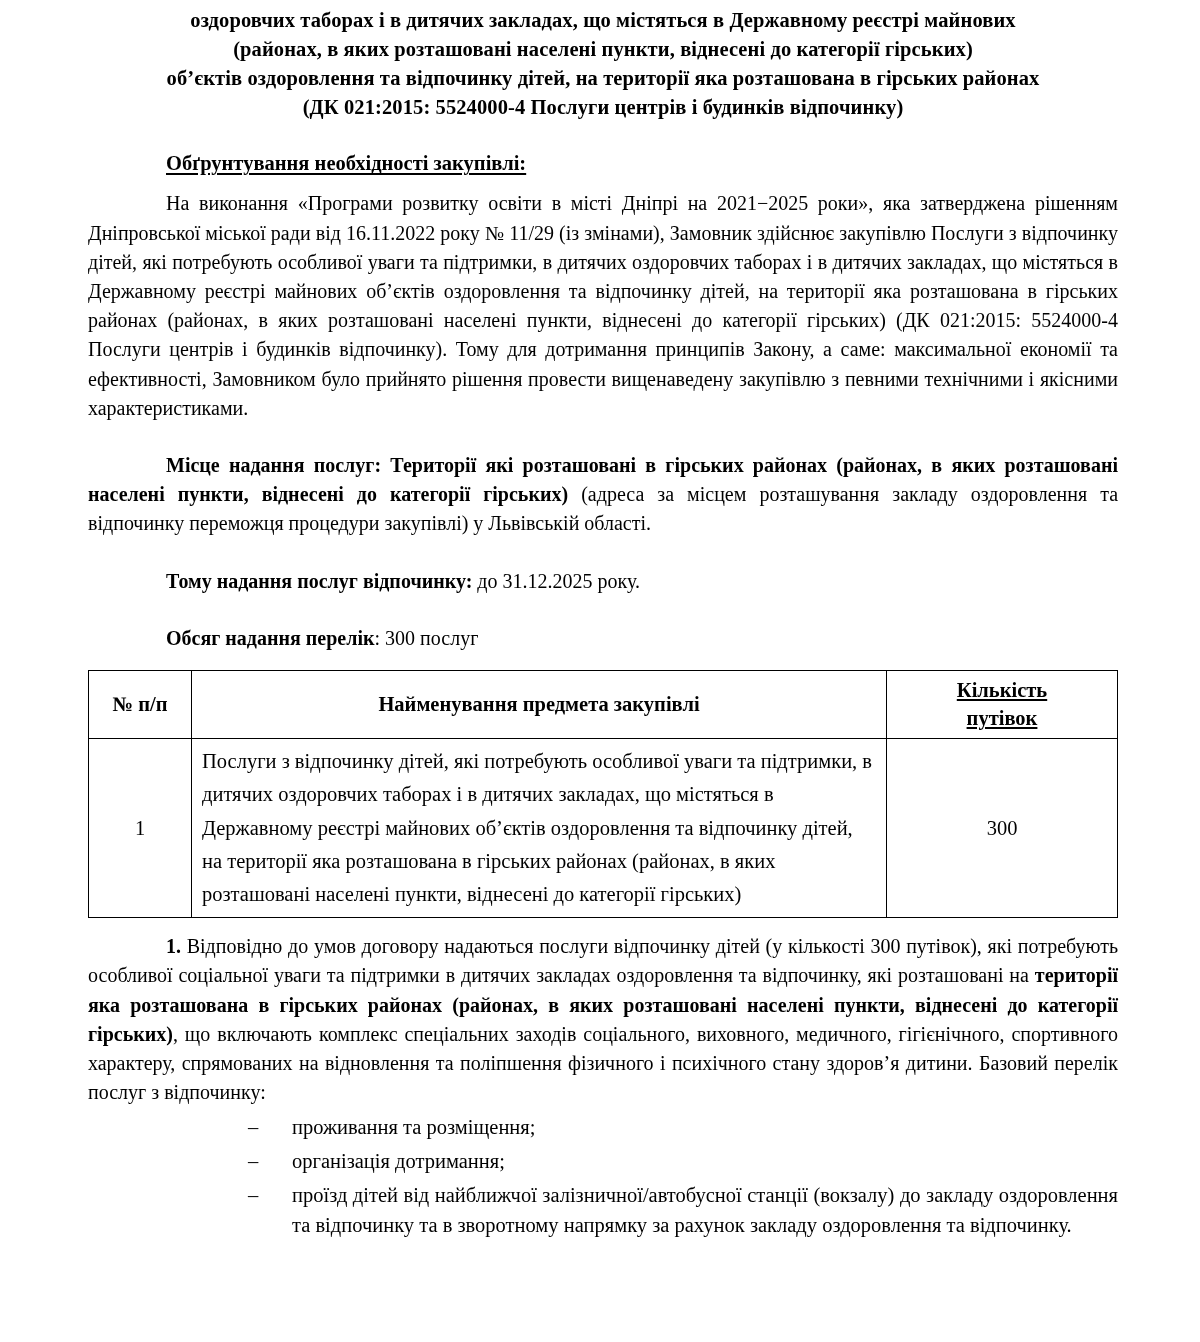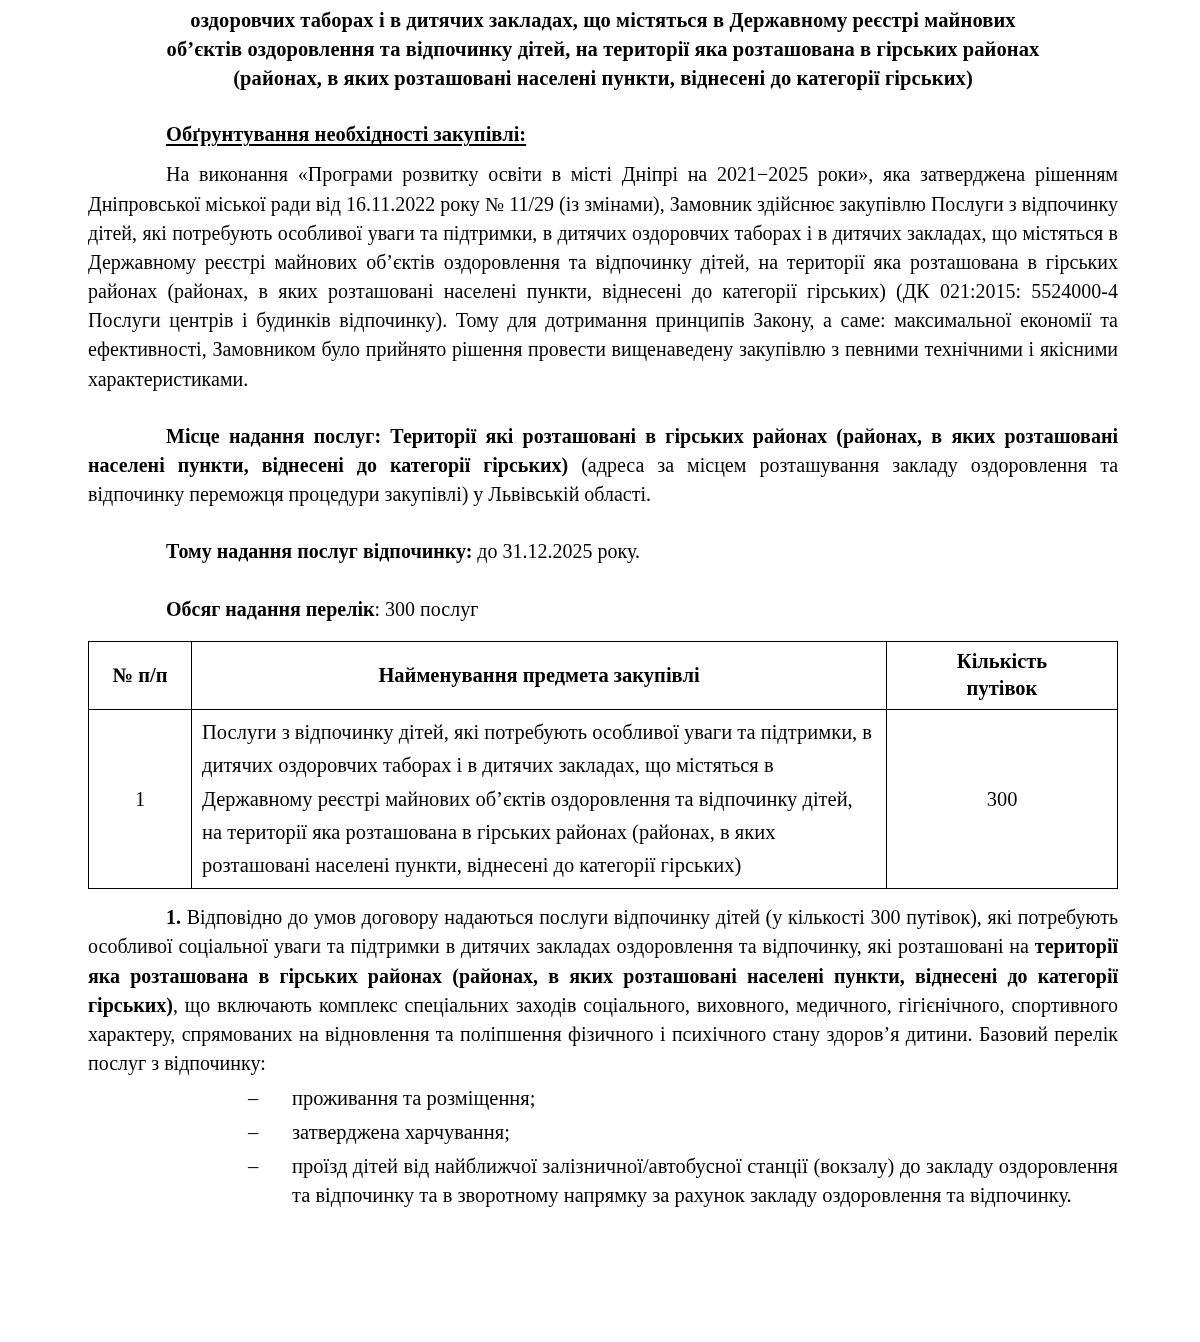--- a/index.html
+++ b/index.html
@@ -60,21 +60,21 @@
     border: 1.6px solid #000;
     padding: 6px 10px;
     vertical-align: middle;
   }
   table.goods th {
     font-weight: bold;
     text-align: center;
     line-height: 1.35;
   }
   table.goods th.col-num { width: 82px; }
-  table.goods th.col-qty { width: 210px; }
+  table.goods th.col-qty { width: 210px; text-decoration: underline; }
   td.num-cell {
     text-align: center;
   }
   td.qty-cell {
     text-align: center;
   }
   td.desc-cell {
     text-align: left;
     line-height: 1.62;
     padding: 10px 14px 12px 12px;
@@ -102,22 +102,23 @@
     top: 0;
   }
 </style>
 </head>
 <body>
 
 <div class="page">
 
   <div class="heading-block">
     <span class="line">оздоровчих таборах і в дитячих закладах, що містяться в Державному реєстрі майнових</span>
+    <span class="line">(районах, в яких розташовані населені пункти, віднесені до категорії гірських)</span>
     <span class="line">об’єктів оздоровлення та відпочинку дітей, на території яка розташована в гірських районах</span>
-    <span class="line">(районах, в яких розташовані населені пункти, віднесені до категорії гірських)</span>
+    <span class="line">(ДК 021:2015: 5524000-4 Послуги центрів і будинків відпочинку)</span>
   </div>
 
   <div class="section-title">Обґрунтування необхідності закупівлі:</div>
 
   <p class="body-par">На виконання «Програми розвитку освіти в місті Дніпрі на 2021−2025 роки», яка затверджена рішенням Дніпровської міської ради від 16.11.2022 року № 11/29 (із змінами), Замовник здійснює закупівлю Послуги з відпочинку дітей, які потребують особливої уваги та підтримки, в дитячих оздоровчих таборах і в дитячих закладах, що містяться в Державному реєстрі майнових об’єктів оздоровлення та відпочинку дітей, на території яка розташована в гірських районах (районах, в яких розташовані населені пункти, віднесені до категорії гірських) (ДК 021:2015: 5524000-4 Послуги центрів і будинків відпочинку). Тому для дотримання принципів Закону, а саме: максимальної економії та ефективності, Замовником було прийнято рішення провести вищенаведену закупівлю з певними технічними і якісними характеристиками.</p>
 
   <p class="body-par tight">
     <b>Місце надання послуг: Території які розташовані в гірських районах (районах, в яких розташовані населені пункти, віднесені до категорії гірських)</b><span> (адреса за місцем розташування закладу оздоровлення та відпочинку переможця процедури закупівлі) у Львівській області.</span>
   </p>
 
@@ -148,17 +149,17 @@
       </tr>
     </tbody>
   </table>
 
   <p class="body-par after-table">
     <b>1.</b><span> Відповідно до умов договору надаються послуги відпочинку дітей (у кількості 300 путівок), які потребують особливої соціальної уваги та підтримки в дитячих закладах оздоровлення та відпочинку, які розташовані на </span><b>території яка розташована в гірських районах (районах, в яких розташовані населені пункти, віднесені до категорії гірських)</b><span>, що включають комплекс спеціальних заходів соціального, виховного, медичного, гігієнічного, спортивного характеру, спрямованих на відновлення та поліпшення фізичного і психічного стану здоров’я дитини. Базовий перелік послуг з відпочинку:</span>
   </p>
 
   <ul class="dash-list">
     <li>проживання та розміщення;</li>
-    <li>затверджена харчування;</li>
+    <li>організація дотримання;</li>
     <li>проїзд дітей від найближчої залізничної/автобусної станції (вокзалу) до закладу оздоровлення та відпочинку та в зворотному напрямку за рахунок закладу оздоровлення та відпочинку.</li>
   </ul>
 
 </div>
 
 </body></html>

